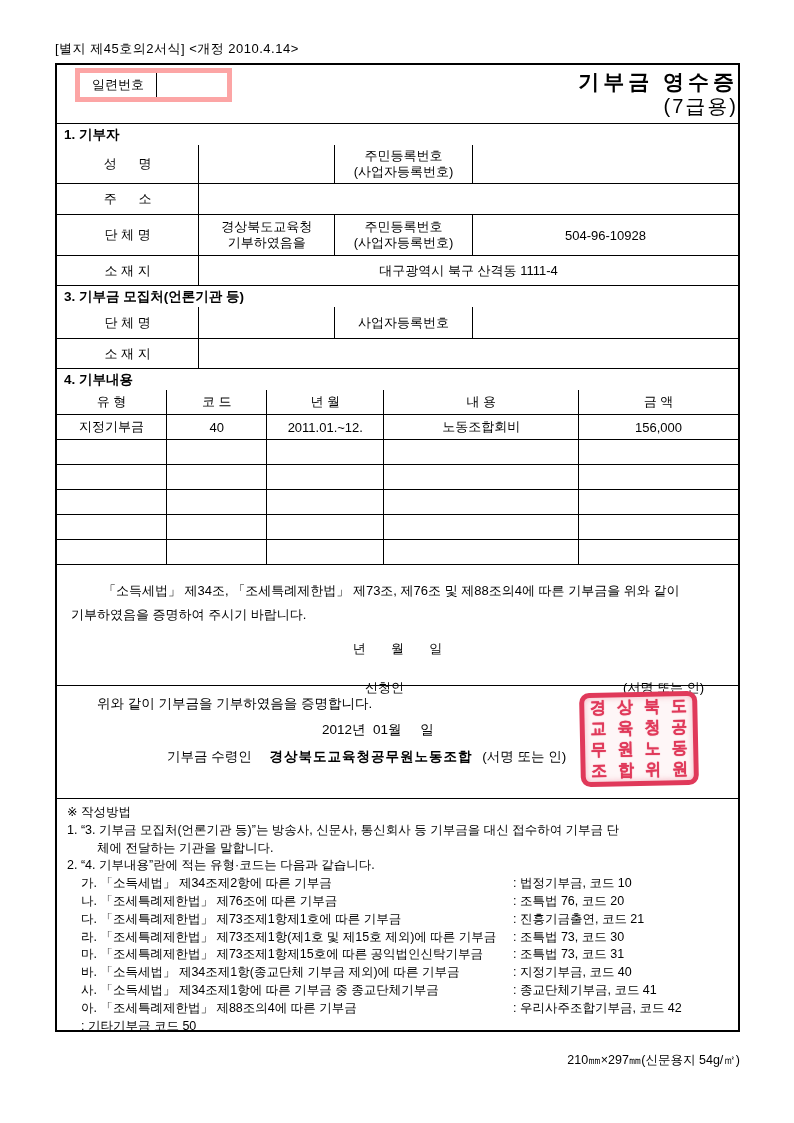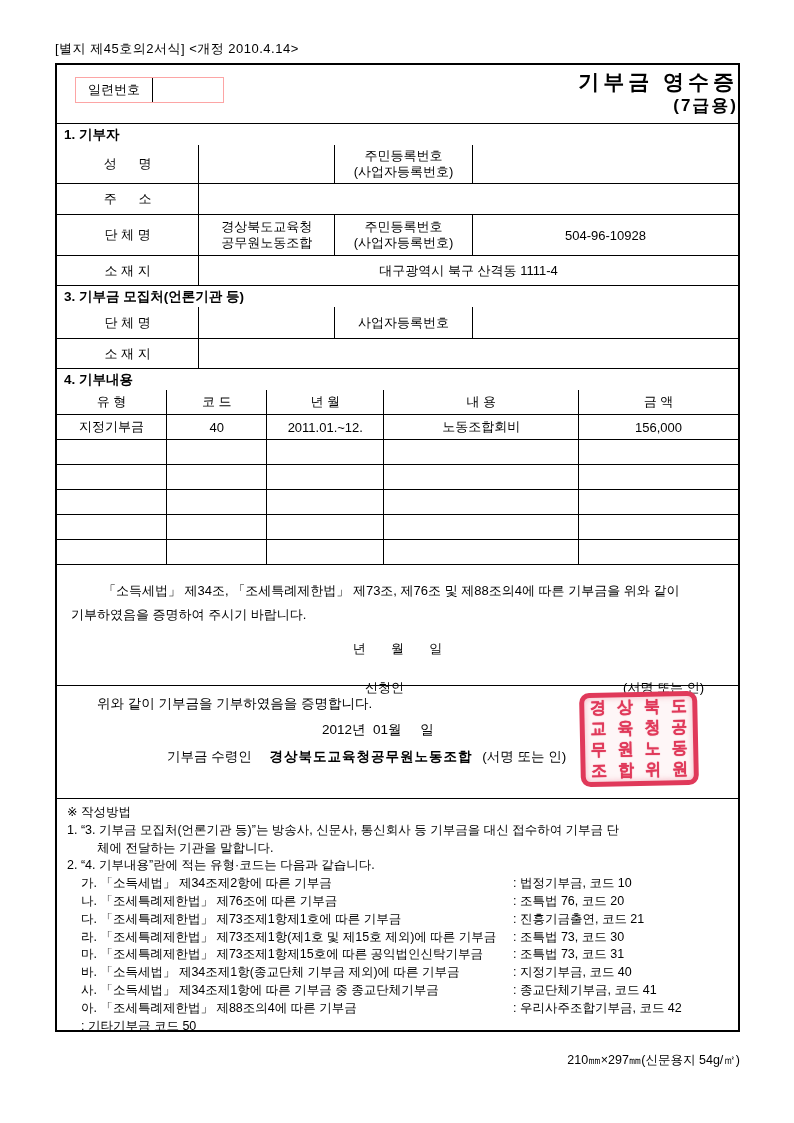--- a/index.html
+++ b/index.html
@@ -5,26 +5,26 @@
   html,body{margin:0;padding:0;background:#fff;}
   body{width:794px;height:1123px;position:relative;color:#000;
        font-family:"Liberation Sans","DejaVu Sans",sans-serif;}
   .pre{white-space:pre;}
   .page{position:absolute;inset:0;background:#fff;}
   .form-ref{position:absolute;left:55px;top:40px;font-size:13px;letter-spacing:0.5px;}
   .outer{position:absolute;left:55px;top:63px;width:685px;border:2px solid #000;box-sizing:border-box;background:#fff;}
 
   
   .hdr{position:relative;height:58px;border-bottom:1px solid #000;}
-  .serial-box{position:absolute;left:18px;top:12px;display:flex;border:1px solid #fca5a5;height:24px;justify-content:space-between;}
+  .serial-box{position:absolute;left:18px;top:3px;display:flex;border:5px solid #fca5a5;height:24px;justify-content:space-between;}
   .serial-box .lbl{width:76px;border-right:1px solid #000;font-size:13px;display:flex;align-items:center;justify-content:center;}
   .serial-box .val{width:70px;}
   .title-wrap{position:absolute;left:0;right:0;top:4px;text-align:right;}
   .title{font-size:21px;font-weight:bold;letter-spacing:4px;line-height:26px;}
-  .subtitle{font-size:17px;font-weight:bold;letter-spacing:2px;line-height:22px;}
+  .subtitle{font-size:20px;font-weight:normal;letter-spacing:2px;line-height:22px;}
 
   .sec-title{font-size:13.5px;font-weight:bold;padding:3px 0 2px 7px;line-height:16px;}
 
   table{border-collapse:collapse;width:100%;table-layout:fixed;}
   td,th{border:1px solid #000;text-align:center;vertical-align:middle;font-size:13px;font-weight:normal;padding:0;overflow:hidden;}
   table tr:first-child td, table tr:first-child th{border-top:none;}
   td:first-child,th:first-child{border-left:none;}
   td:last-child,th:last-child{border-right:none;}
   .h38 td{height:38px;} .h30 td{height:30px;} .h40 td{height:40px;}
   .h29 td{height:29px;} .h31 td{height:31px;}
@@ -113,21 +113,21 @@
           <col style="width:20.8%">
           <col style="width:20%">
           <col style="width:20.2%">
           <col style="width:39%">
         </colgroup>
       <tbody>
           <tr class="h40">
         <td>단 체 명</td>
         <td>
           <div class="two-line">경상북도교육청</div>
-          <div class="two-line">공무원노동조합</div>
+          <div class="two-line">기부하였음을</div>
         </td>
         <td>
           <div class="two-line">주민등록번호</div>
           <div class="two-line">(사업자등록번호)</div>
         </td>
         <td>504-96-10928</td>
       </tr>
       <tr class="h29">
         <td>소 재 지</td>
         <td colspan="3">대구광역시 북구 산격동 1111-4</td>

